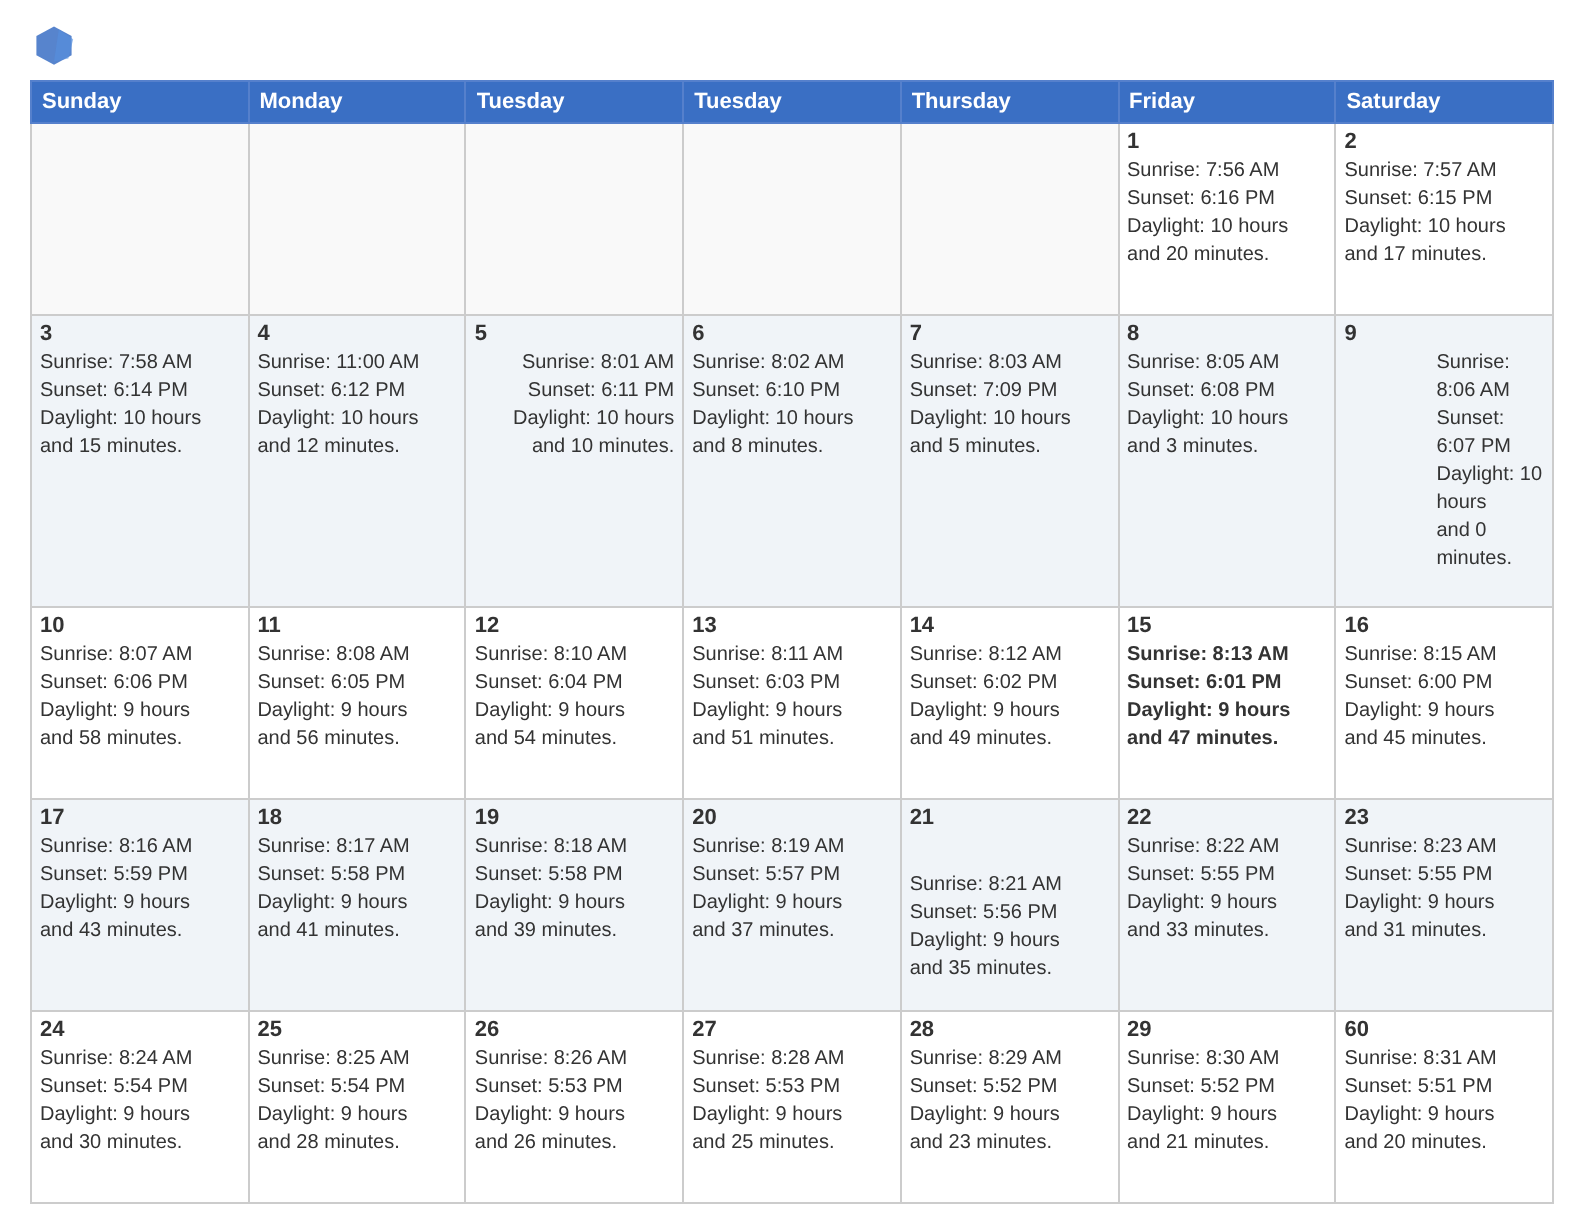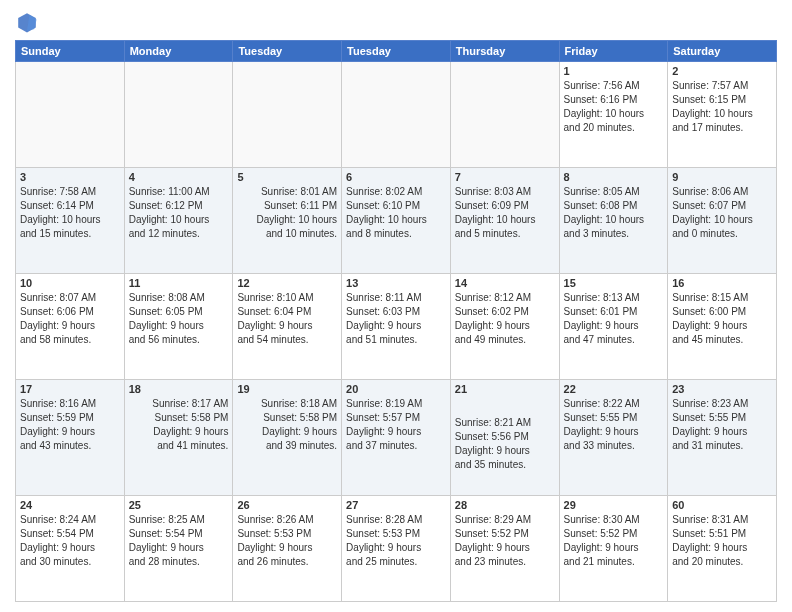--- a/index.html
+++ b/index.html
@@ -176,34 +176,34 @@
           <td>
             <span class="day-num">6</span>
             <div class="day-info" style="white-space: pre-line;">Sunrise: 8:02 AM
 Sunset: 6:10 PM
 Daylight: 10 hours
 and 8 minutes.</div>
           </td>
           <td>
             <span class="day-num">7</span>
             <div class="day-info" style="white-space: pre-line;">Sunrise: 8:03 AM
-Sunset: 6:09 PM
+Sunset: 7:09 PM
 Daylight: 10 hours
 and 5 minutes.</div>
           </td>
           <td>
             <span class="day-num">8</span>
             <div class="day-info" style="white-space: pre-line;">Sunrise: 8:05 AM
 Sunset: 6:08 PM
 Daylight: 10 hours
 and 3 minutes.</div>
           </td>
           <td>
             <span class="day-num">9</span>
-            <div class="day-info" style="white-space: pre-line;">Sunrise: 8:06 AM
+            <div class="day-info" style="white-space: pre-line; margin-left: 46px;">Sunrise: 8:06 AM
 Sunset: 6:07 PM
 Daylight: 10 hours
 and 0 minutes.</div>
           </td>
         </tr>
         <tr>
           <td>
             <span class="day-num">10</span>
             <div class="day-info" style="white-space: pre-line;">Sunrise: 8:07 AM
 Sunset: 6:06 PM
@@ -233,21 +233,21 @@
           </td>
           <td>
             <span class="day-num">14</span>
             <div class="day-info" style="white-space: pre-line;">Sunrise: 8:12 AM
 Sunset: 6:02 PM
 Daylight: 9 hours
 and 49 minutes.</div>
           </td>
           <td>
             <span class="day-num">15</span>
-            <div class="day-info" style="white-space: pre-line;">Sunrise: 8:13 AM
+            <div class="day-info" style="white-space: pre-line; font-weight: bold;">Sunrise: 8:13 AM
 Sunset: 6:01 PM
 Daylight: 9 hours
 and 47 minutes.</div>
           </td>
           <td>
             <span class="day-num">16</span>
             <div class="day-info" style="white-space: pre-line;">Sunrise: 8:15 AM
 Sunset: 6:00 PM
 Daylight: 9 hours
 and 45 minutes.</div>
@@ -256,28 +256,28 @@
         <tr>
           <td>
             <span class="day-num">17</span>
             <div class="day-info" style="white-space: pre-line;">Sunrise: 8:16 AM
 Sunset: 5:59 PM
 Daylight: 9 hours
 and 43 minutes.</div>
           </td>
           <td>
             <span class="day-num">18</span>
-            <div class="day-info" style="white-space: pre-line; text-align: right;">Sunrise: 8:17 AM
+            <div class="day-info" style="white-space: pre-line;">Sunrise: 8:17 AM
 Sunset: 5:58 PM
 Daylight: 9 hours
 and 41 minutes.</div>
           </td>
           <td>
             <span class="day-num">19</span>
-            <div class="day-info" style="white-space: pre-line; text-align: right;">Sunrise: 8:18 AM
+            <div class="day-info" style="white-space: pre-line;">Sunrise: 8:18 AM
 Sunset: 5:58 PM
 Daylight: 9 hours
 and 39 minutes.</div>
           </td>
           <td>
             <span class="day-num">20</span>
             <div class="day-info" style="white-space: pre-line;">Sunrise: 8:19 AM
 Sunset: 5:57 PM
 Daylight: 9 hours
 and 37 minutes.</div>

